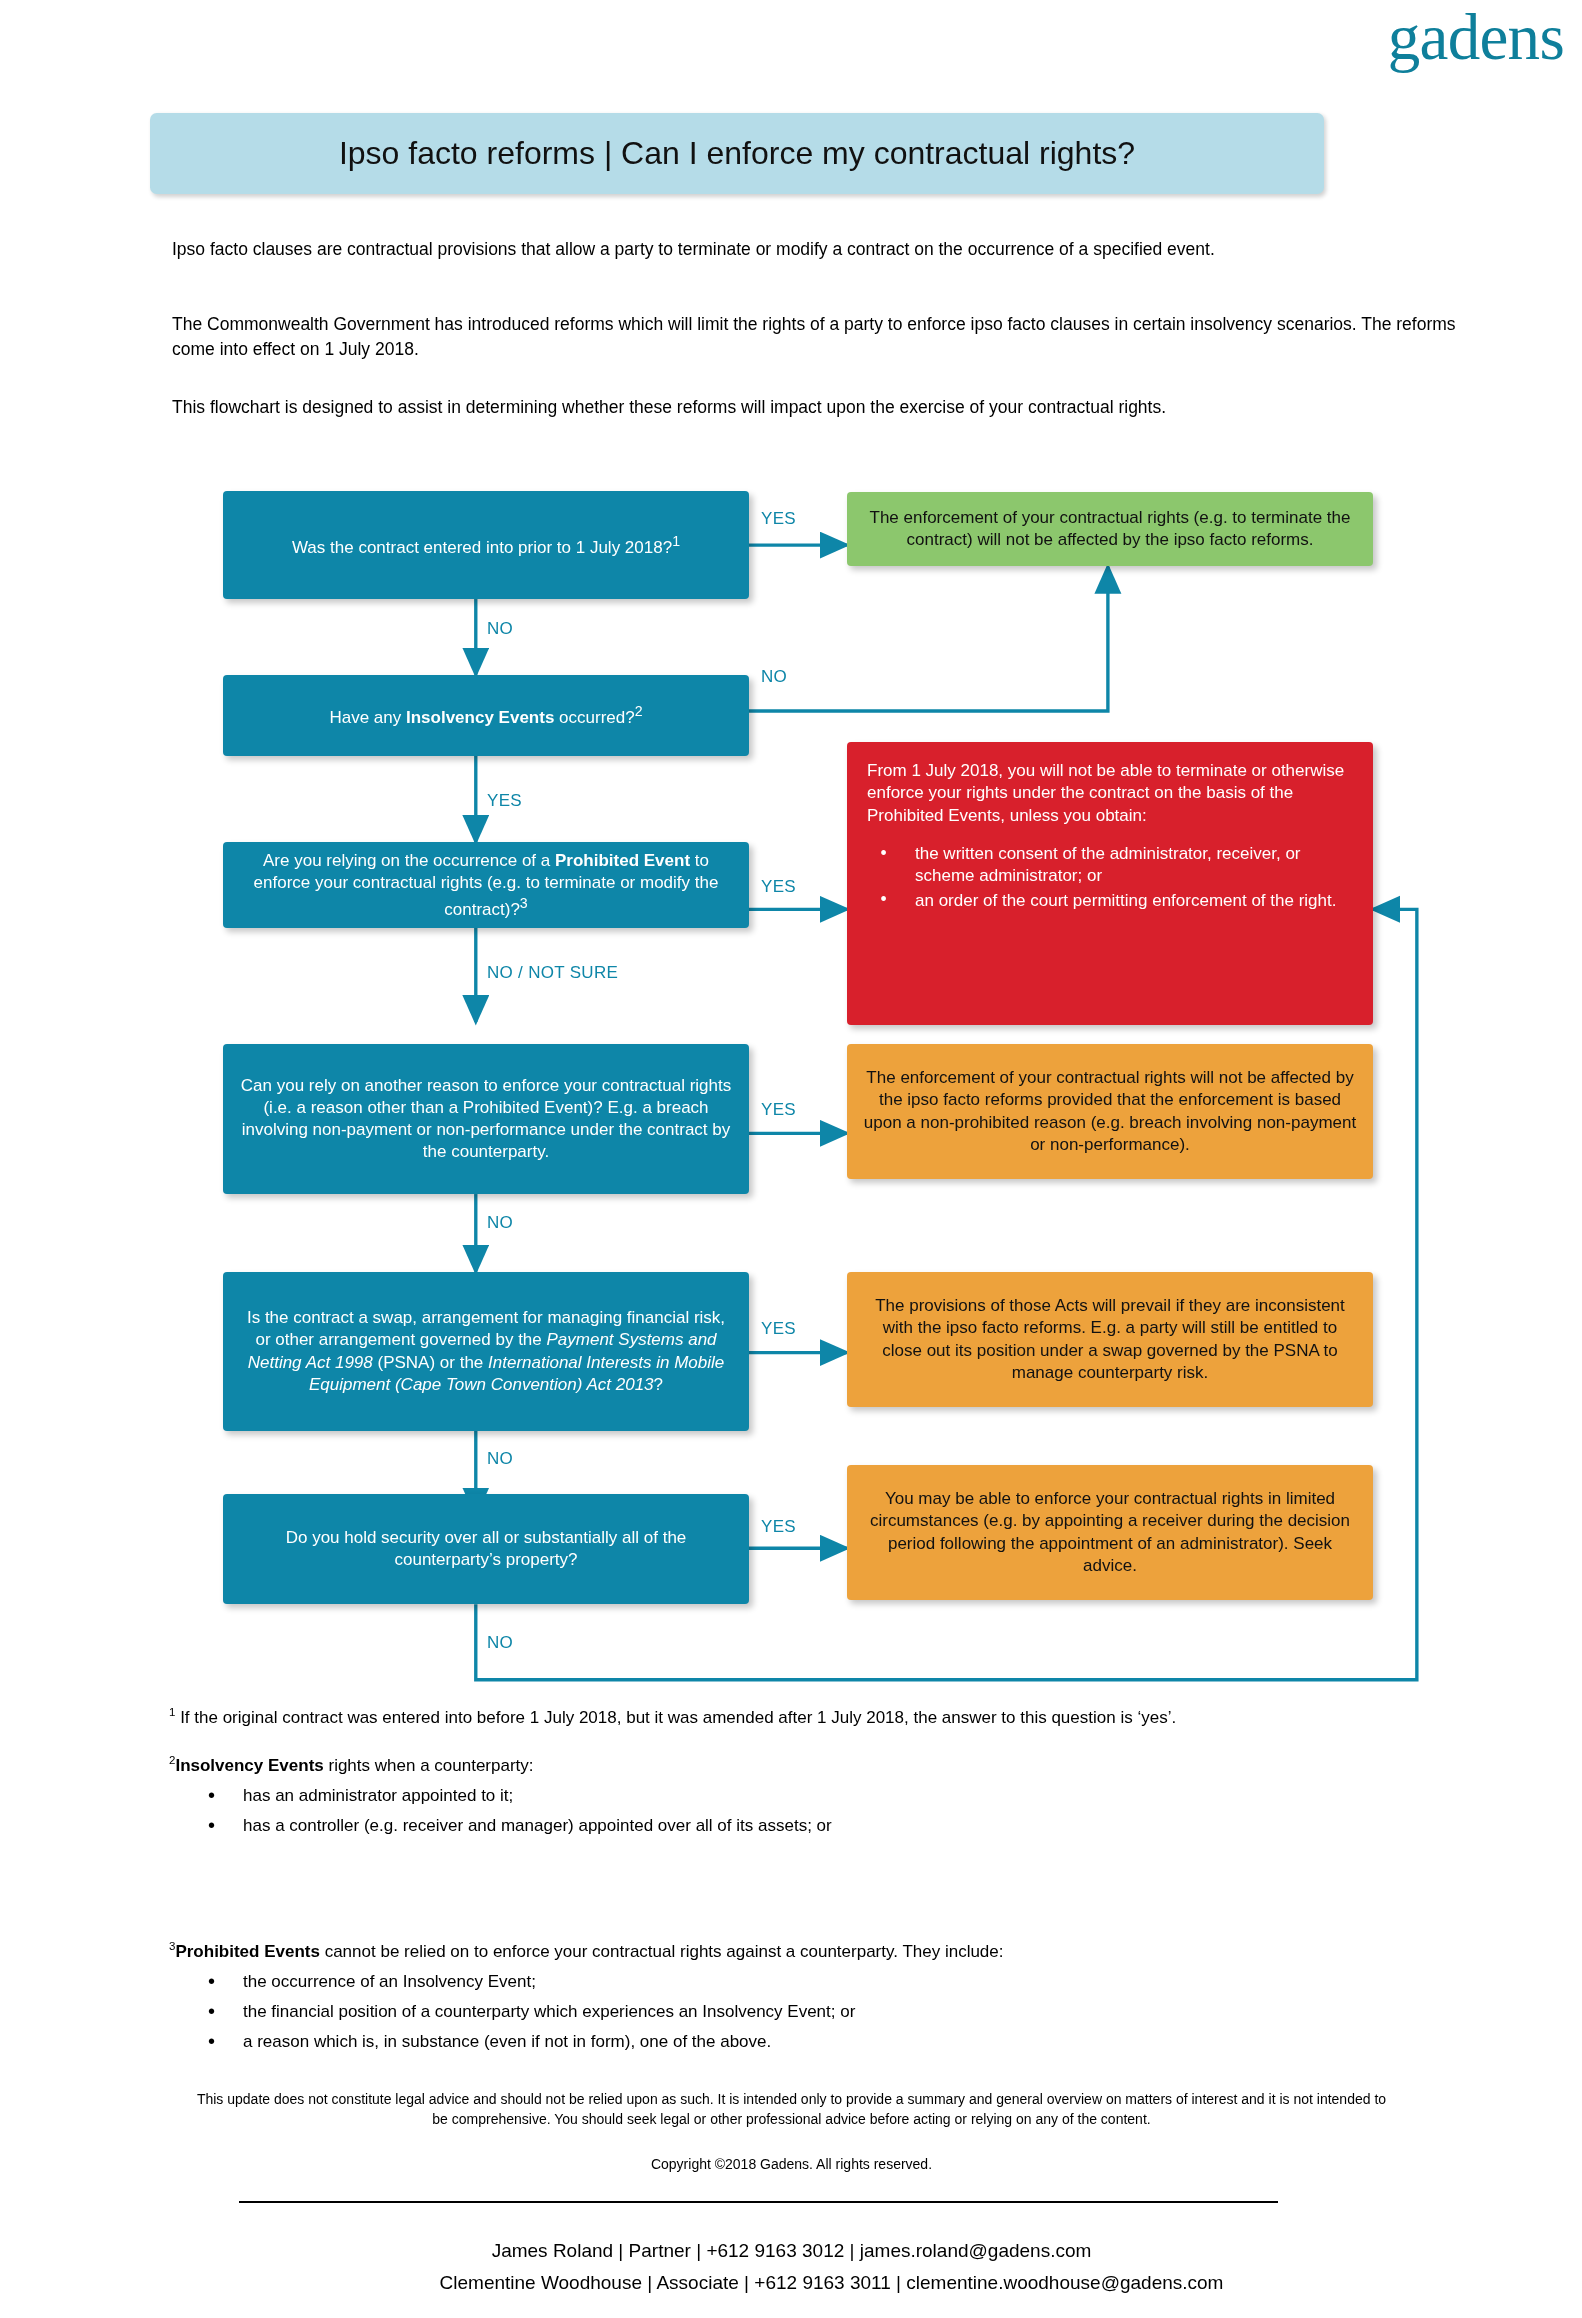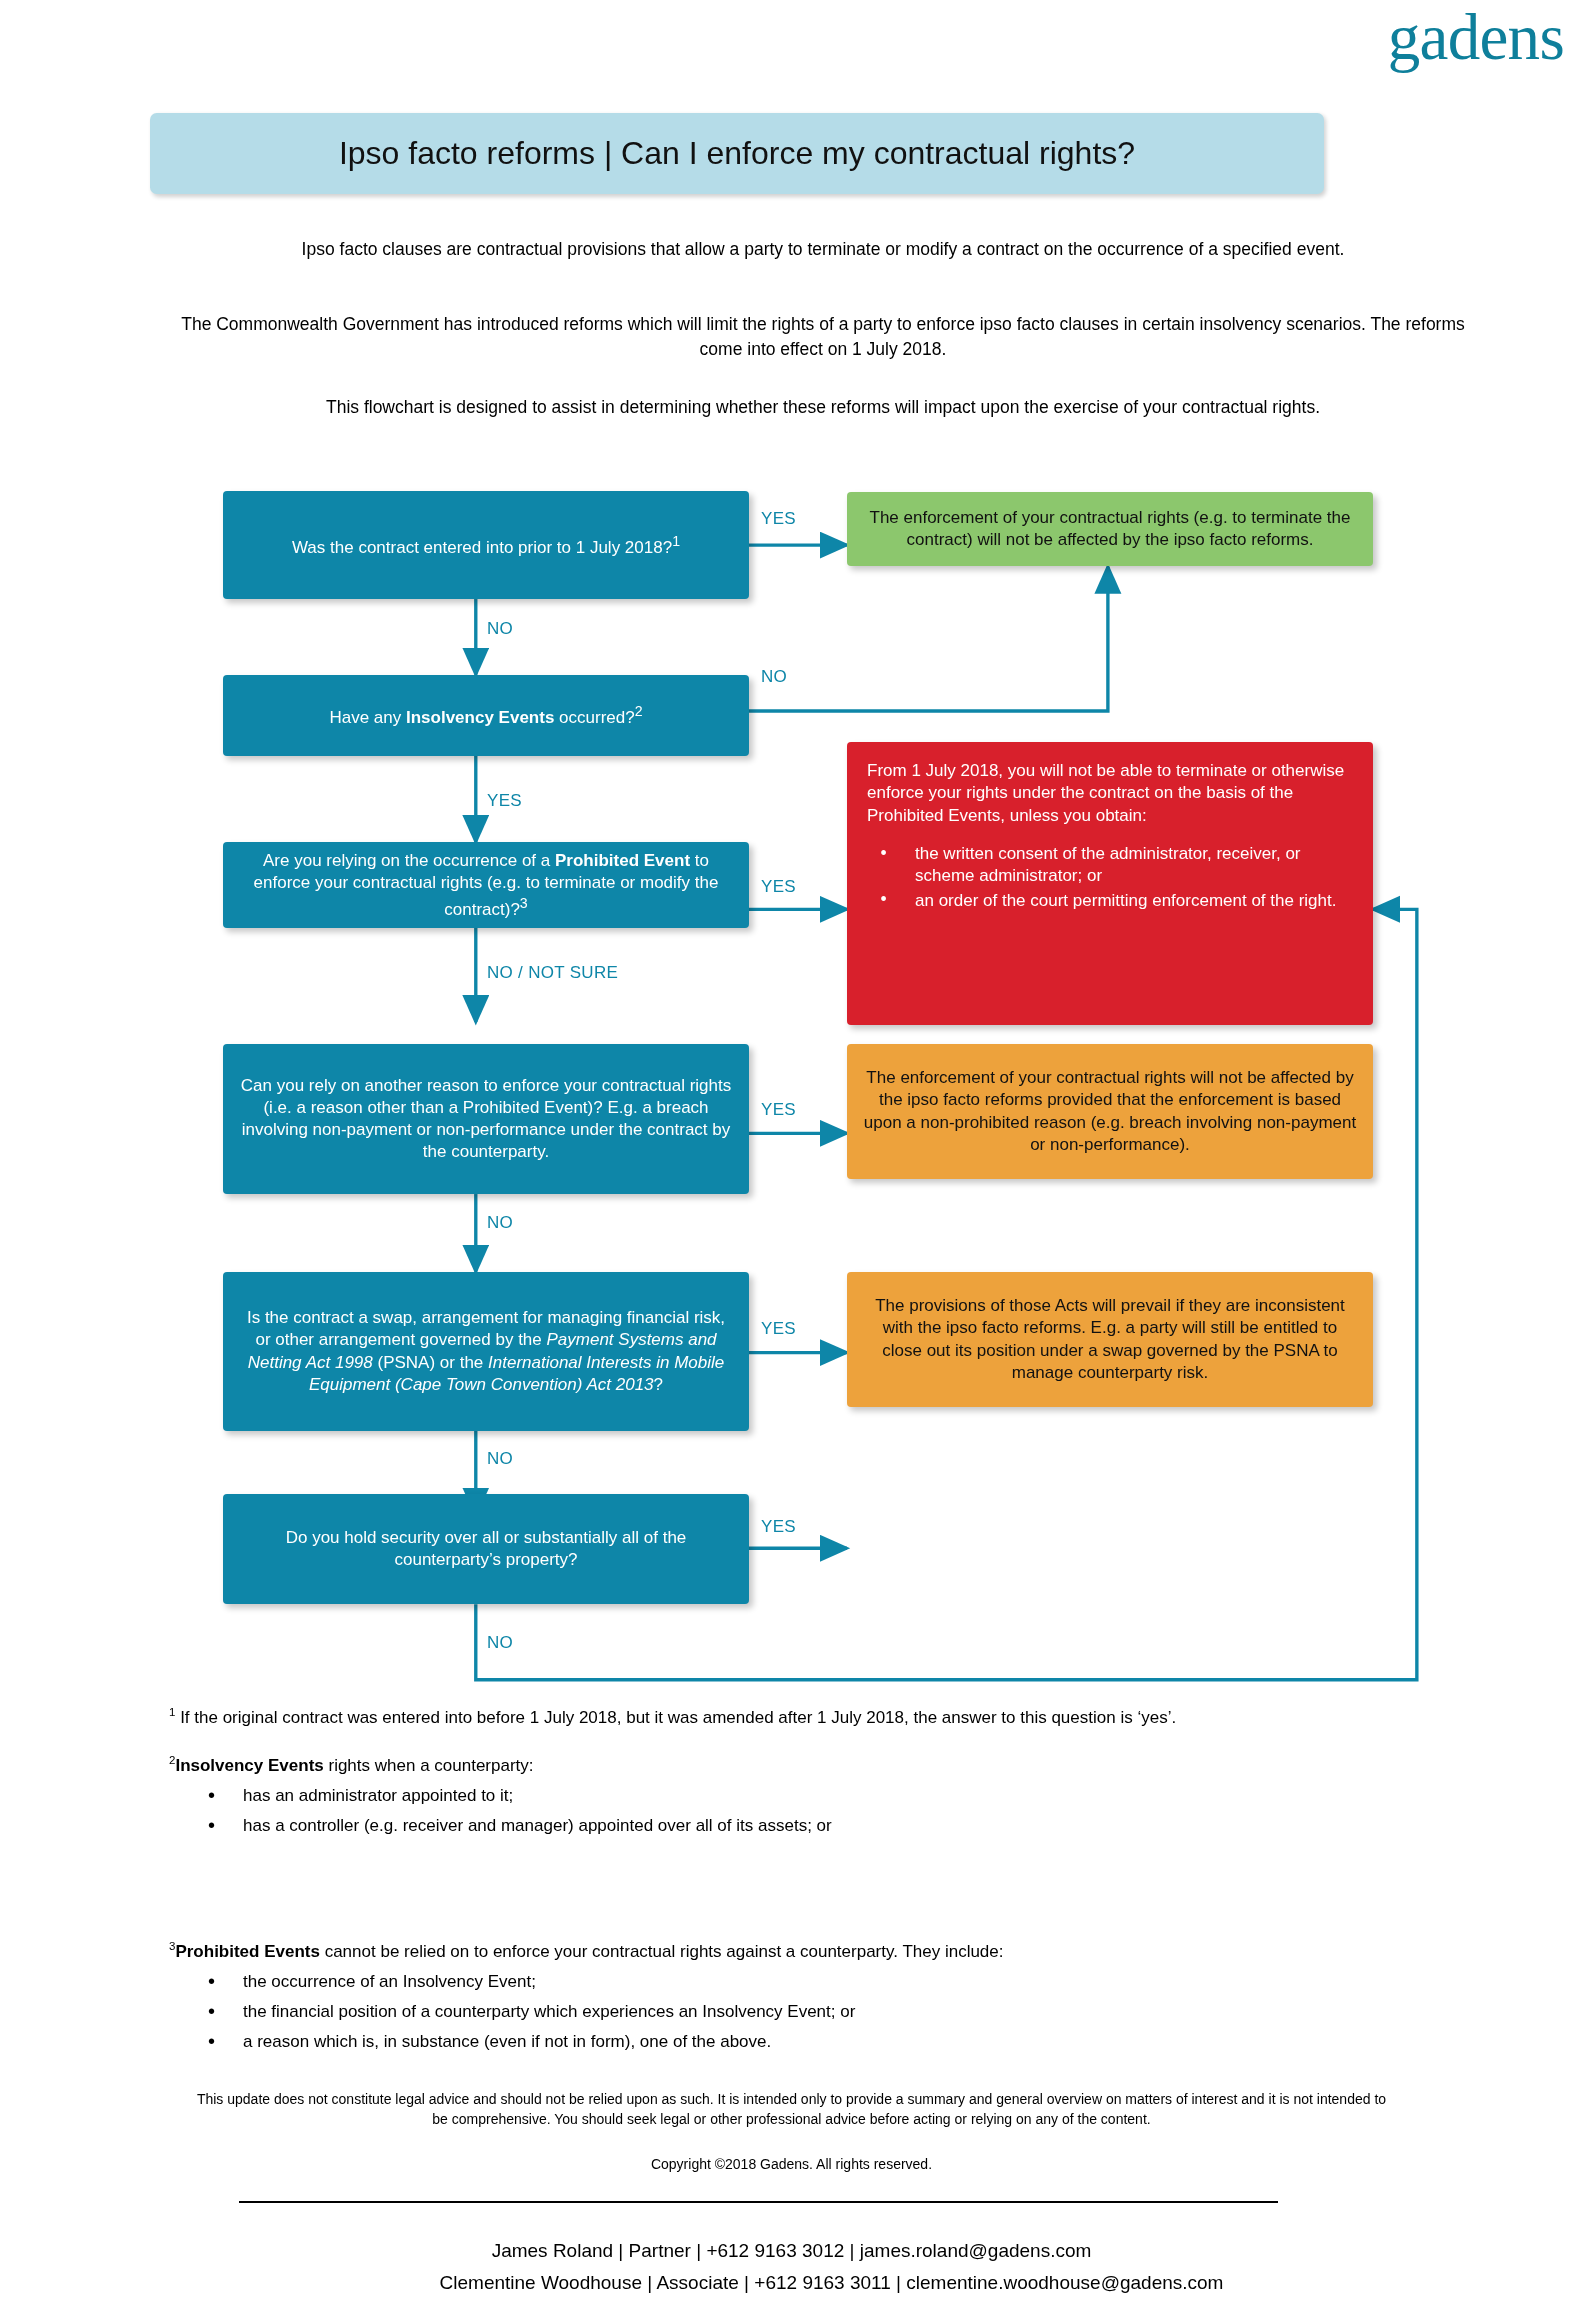--- a/index.html
+++ b/index.html
@@ -28,21 +28,21 @@
     background:#B5DCE8;
     border-radius:6.7px;
     display:flex; align-items:center; justify-content:center;
     box-shadow:2px 2.7px 4px rgba(0,0,0,.18);
   }
   #banner .t{ font-size:32px; color:#111; font-weight:400; }
 
   
   .intro{
     position:absolute; left:172px; width:1302px;
-    font-size:17.5px; line-height:1.42; color:#000;text-align:center;
+    font-size:17.5px; line-height:1.42; color:#000;
   }
   #p1{top:237px;}
   #p2{top:312px;}
   #p3{top:395px;}
 
   
   #chart{position:absolute; left:0; top:0; width:1583px; height:1700px;}
 
   .node{
     position:absolute;
@@ -187,20 +187,23 @@
   </div>
 
   <div class="node orange" style="left:847px; top:1044px; width:526px; height:135px;">
     <span>The enforcement of your contractual rights will not be affected by the ipso facto reforms provided that the enforcement is based upon a non-prohibited reason (e.g. breach involving non-payment or non-performance).</span>
   </div>
 
   <div class="node orange" style="left:847px; top:1272px; width:526px; height:135px;">
     <span>The provisions of those Acts will prevail if they are inconsistent with the ipso facto reforms. E.g. a party will still be entitled to close out its position under a swap governed by the PSNA to manage counterparty risk.</span>
   </div>
 
+  <div class="node orange" style="left:847px; top:1465px; width:526px; height:135px;">
+    <span>You may be able to enforce your contractual rights in limited circumstances (e.g. by appointing a receiver during the decision period following the appointment of an administrator). Seek advice.</span>
+  </div>
 
   <div class="lbl" style="left:761px; top:509px;">YES</div>
   <div class="lbl" style="left:487px;  top:619px;">NO</div>
   <div class="lbl" style="left:761px; top:667px;">NO</div>
   <div class="lbl" style="left:487px;  top:791px;">YES</div>
   <div class="lbl" style="left:761px; top:877px;">YES</div>
   <div class="lbl" style="left:487px;  top:963px;">NO / NOT SURE</div>
   <div class="lbl" style="left:761px; top:1100px;">YES</div>
   <div class="lbl" style="left:487px;  top:1213px;">NO</div>
   <div class="lbl" style="left:761px; top:1319px;">YES</div>

